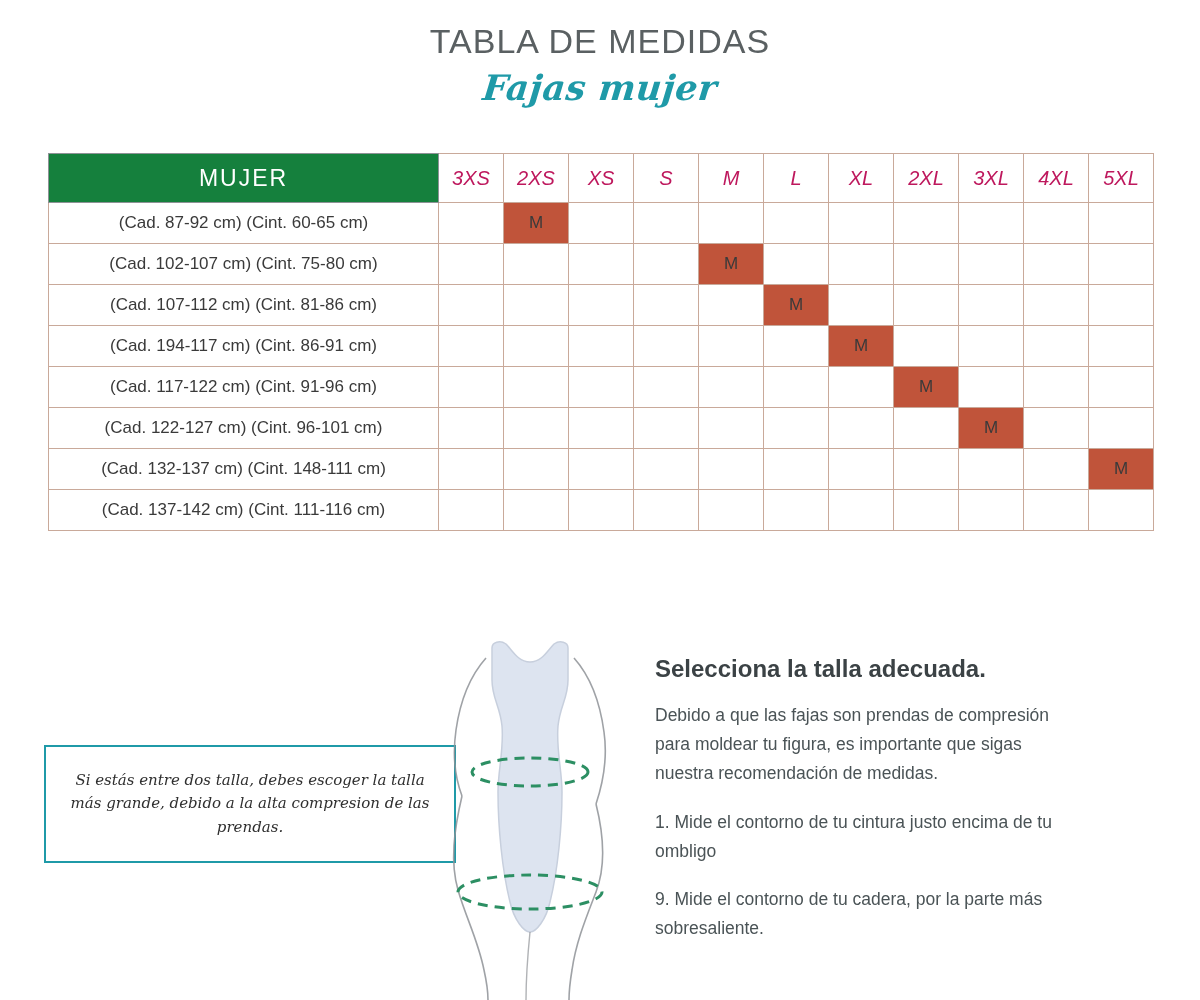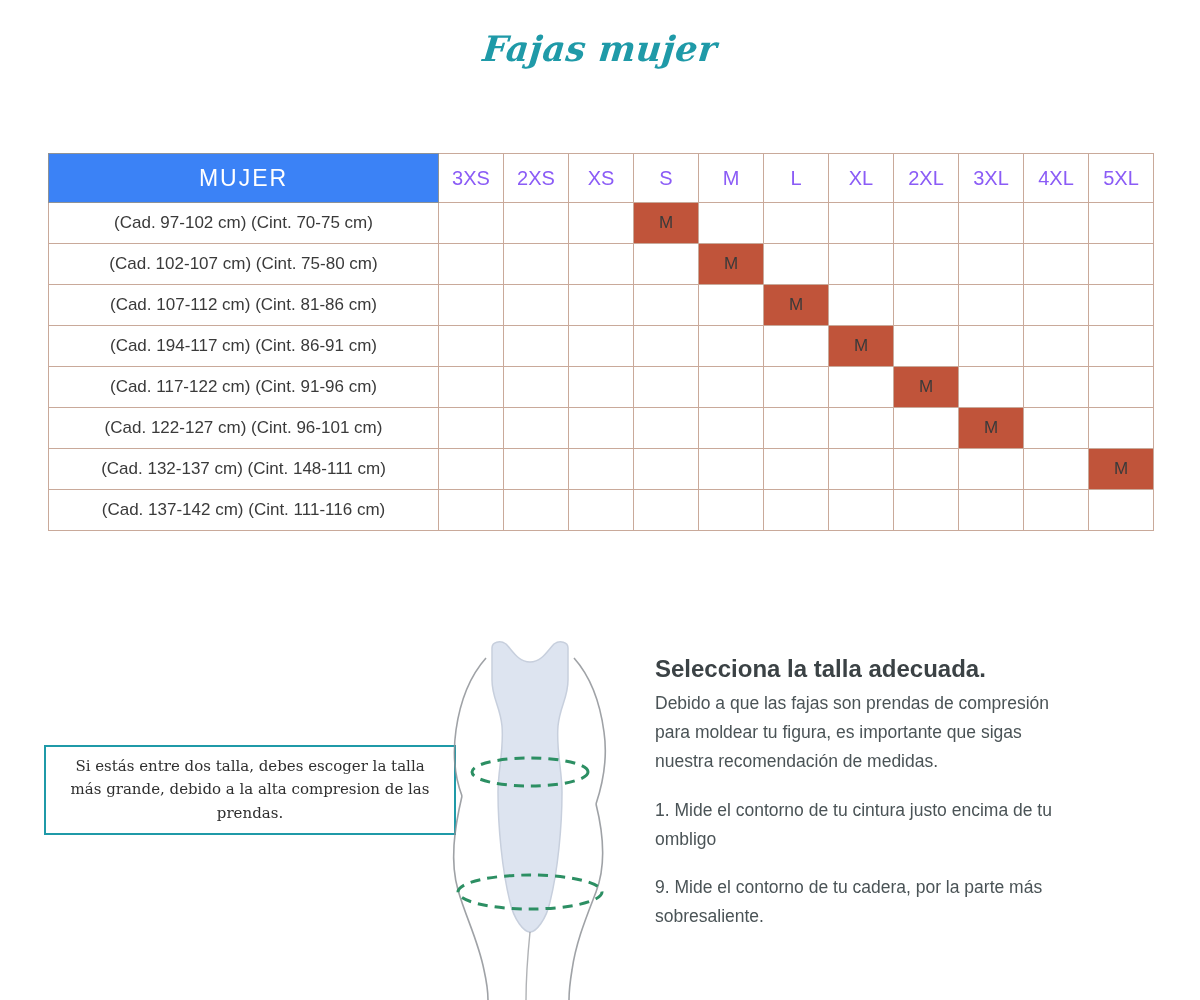--- a/index.html
+++ b/index.html
@@ -55,37 +55,38 @@
   table.size-table td, table.size-table th {
     border: 1px solid #c9a99a;
     height: 40px;
     padding: 0;
     text-align: center;
     font-size: 17px;
     color: #3a3a3a;
     font-weight: 400;
   }
   table.size-table thead th {
-    background: #3b82f6;
+    background: #15803d;
     color: #ffffff;
     border: 1px solid #8e9296;
     font-size: 21px;
     font-weight: 400;
     height: 48px;
   }
   table.size-table thead th.label-head {
     text-align: center;
     letter-spacing: 2px;
     font-size: 23px;
   }
   table.size-table thead th.size-head {
     background: #ffffff;
-    color: #8b5cf6;
+    color: #be185d;
     border: 1px solid #c9a99a;
     font-size: 20px;
+    font-style: italic;
   }
   td.row-label {
     text-align: center;
     font-size: 17px;
     color: #2f2f2f;
   }
   td.mark {
     background: #c0543a;
     color: #ffffff;
     font-size: 20px;
@@ -95,23 +96,24 @@
   col.c-size  { width: 65px; }
 
   
   .note-box {
     position: absolute;
     left: 44px;
     top: 745px;
     width: 412px;
     border: 2px solid #1f9aa8;
     background: #ffffff;
-    padding: 8px 14px;
+    padding: 22px 14px;
     box-sizing: border-box;
     font-family: "DejaVu Serif", serif;
+    font-style: italic;
     font-size: 15px;
     line-height: 1.55;
     color: #2f2f2f;
     text-align: center;
   }
 
   
   .illustration {
     position: absolute;
     left: 400px;
@@ -124,33 +126,34 @@
   .right-copy {
     position: absolute;
     left: 655px;
     top: 655px;
     width: 420px;
   }
   .right-title {
     font-size: 24px;
     font-weight: 700;
     color: #3b4245;
-    margin-bottom: 6px;
+    margin-bottom: 18px;
   }
   .right-copy p {
     font-size: 17.5px;
     line-height: 1.65;
     color: #4a5356;
     margin: 4px 0 20px 0;
   }
 </style>
 </head>
 <body>
 
 <div class="header">
+  <div class="title-main">TABLA DE MEDIDAS</div>
   <div><span class="title-sub">Fajas mujer</span></div>
 </div>
 
 <div class="table-wrap">
   <table class="size-table">
     <colgroup id="table-colgroup">
       <col class="c-label">
     <col class="c-size">
         <col class="c-size">
         <col class="c-size">
@@ -174,25 +177,25 @@
           <th class="size-head">L</th>
           <th class="size-head">XL</th>
           <th class="size-head">2XL</th>
           <th class="size-head">3XL</th>
           <th class="size-head">4XL</th>
           <th class="size-head">5XL</th>
         </tr>
     </thead>
     <tbody id="table-body">
         <tr>
-          <td class="row-label">(Cad. 97-102 cm) (Cint. 70-75 cm)</td>
-          <td></td>
-          <td></td>
-          <td></td>
-          <td class="mark">M</td>
+          <td class="row-label">(Cad. 87-92 cm) (Cint. 60-65 cm)</td>
+          <td></td>
+          <td class="mark">M</td>
+          <td></td>
+          <td></td>
           <td></td>
           <td></td>
           <td></td>
           <td></td>
           <td></td>
           <td></td>
           <td></td>
         </tr>
         <tr>
           <td class="row-label">(Cad. 102-107 cm) (Cint. 75-80 cm)</td>

